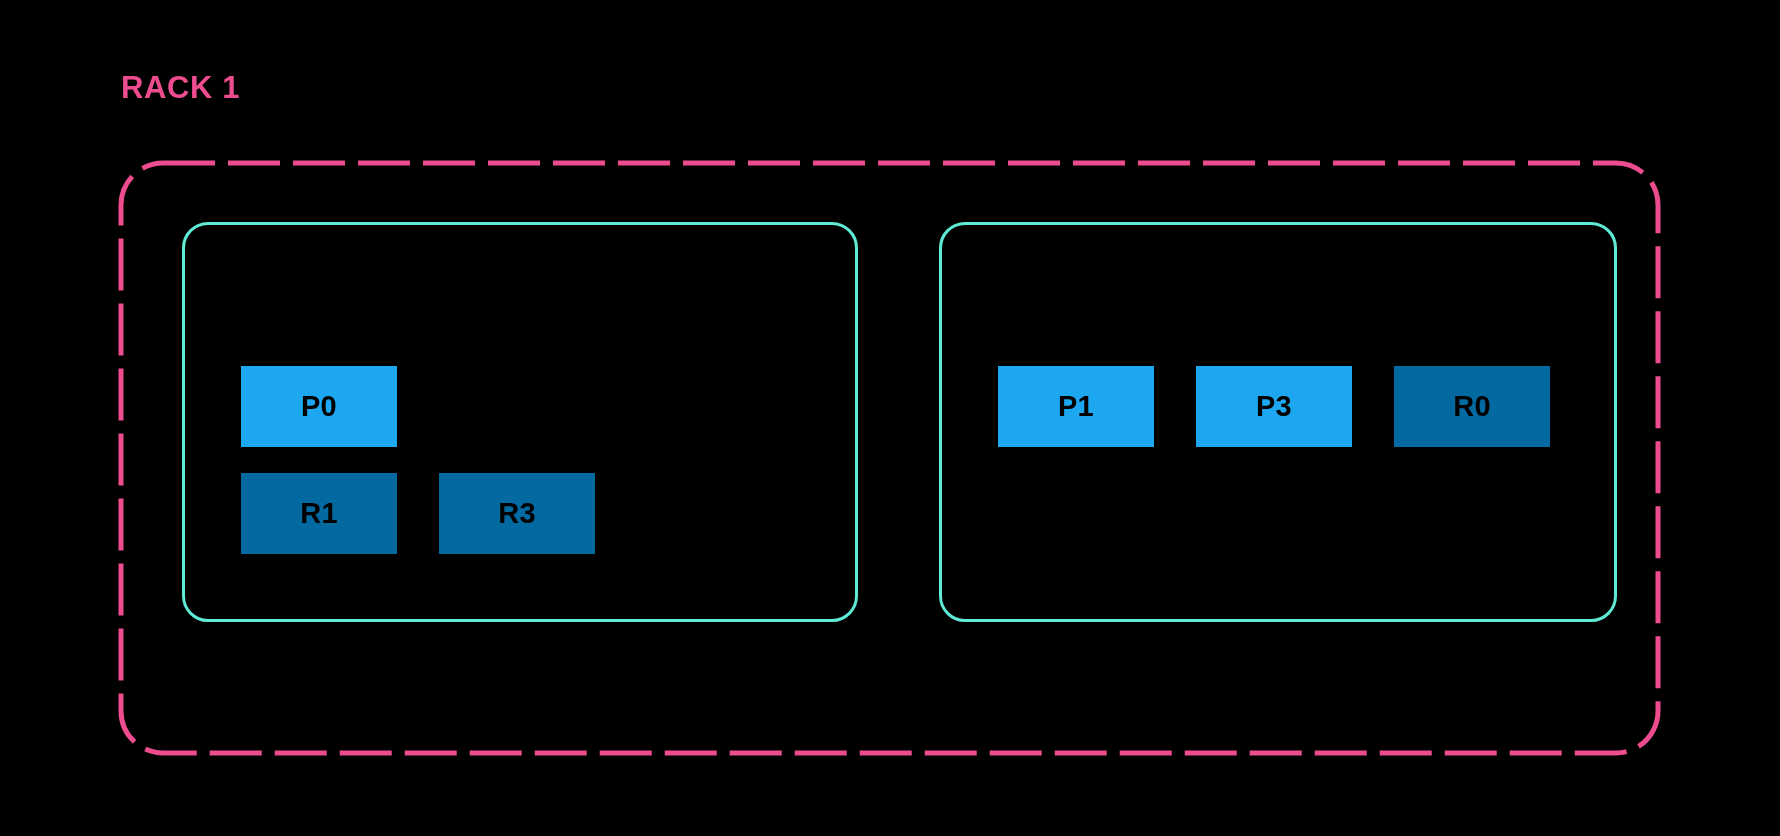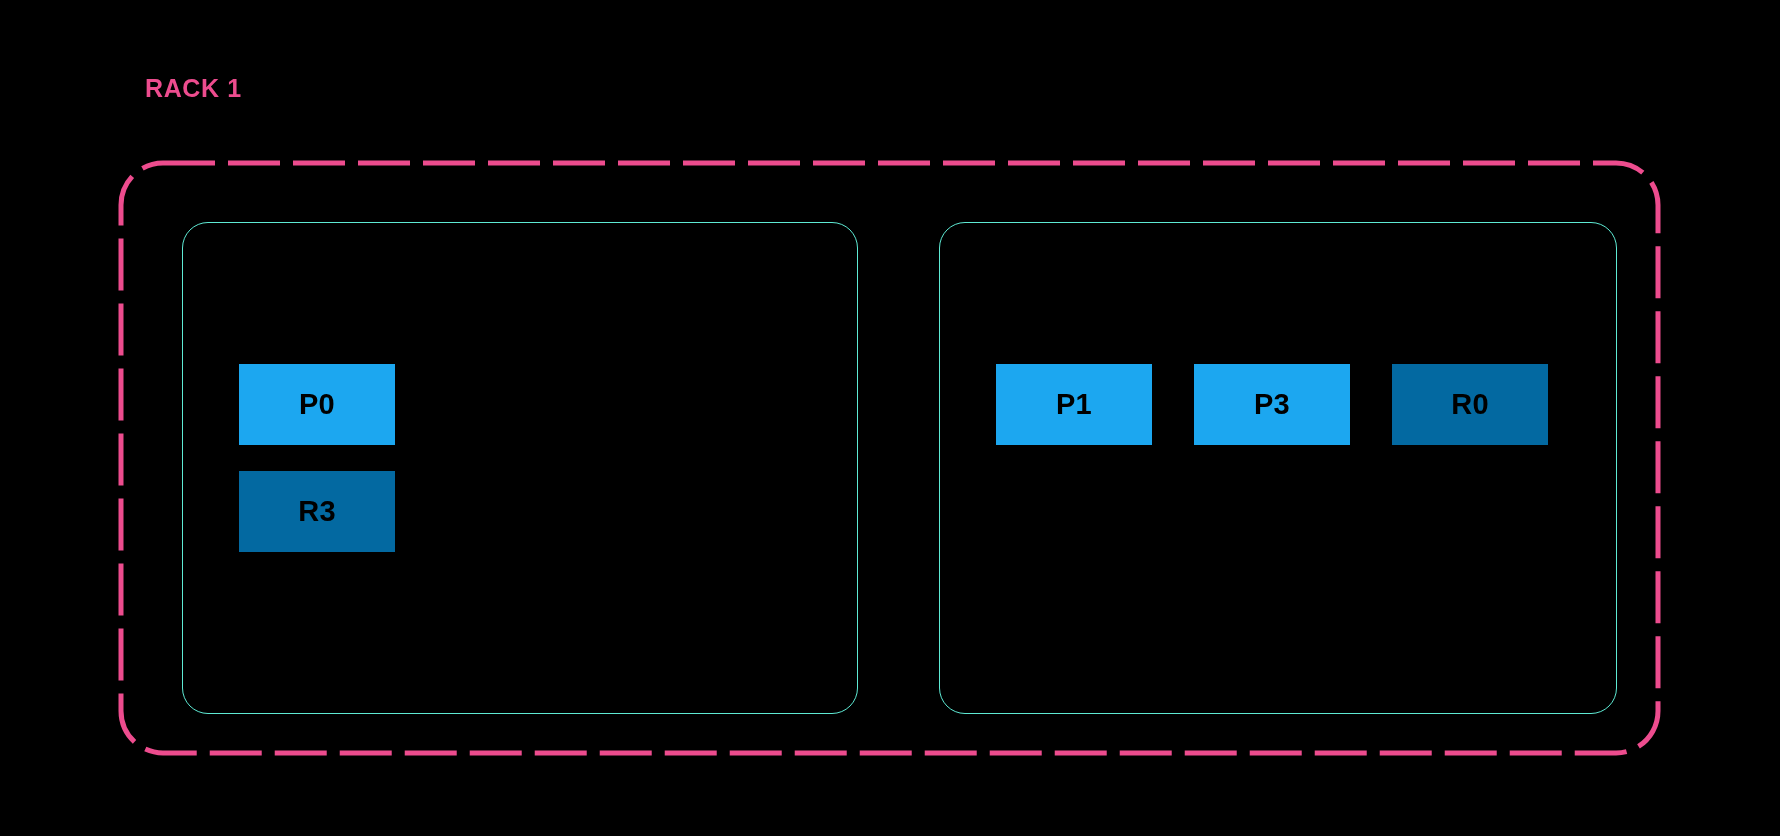--- a/index.html
+++ b/index.html
@@ -16,27 +16,26 @@
     height: 836px;
     background: #000000;
     overflow: hidden;
   }
 
   
   .rack-label {
     position: absolute;
     left: 121px;
     top: 73px;
-    font-size: 25px;
+    font-size: 31px;
     font-weight: bold;
     letter-spacing: 0.6px;
     color: #ED4C8E;
     line-height: 30px;
     white-space: nowrap;
-    margin-left: 24px;
   }
 
   
   .rack-boundary {
     position: absolute;
     left: 121px;
     top: 163px;
     width: 1537px;
     height: 590px;
     border-radius: 42px;
@@ -47,23 +46,23 @@
     position: absolute;
     left: -4px;
     top: -4px;
     overflow: visible;
   }
 
   
   .node-panel {
     position: absolute;
     top: 222px;
-    height: 492px;
+    height: 400px;
     box-sizing: border-box;
-    border: 1px solid #5eead4;
+    border: 3px solid #5eead4;
     border-radius: 26px;
     background: #000000;
   }
   .node-panel.left  { left: 182px; width: 676px; }
   .node-panel.right { left: 922px; width: 678px; margin-left: 17px; }
 
   
   .unit-rows {
     position: absolute;
     left: 56px;
@@ -108,20 +107,21 @@
       <rect x="4" y="4" width="1537" height="590" rx="42" ry="42" fill="none" stroke="#ED4C8E" stroke-width="5" stroke-dasharray="52 13" stroke-linecap="butt"></rect>
     </svg>
   </div>
 
   <div class="node-panel left">
     <div class="unit-rows">
       <div class="unit-row">
         <div class="unit primary">P0</div>
       </div>
       <div class="unit-row">
+        <div class="unit replica">R1</div>
         <div class="unit replica">R3</div>
       </div>
     </div>
   </div>
 
   <div class="node-panel right">
     <div class="unit-rows">
       <div class="unit-row">
         <div class="unit primary">P1</div>
         <div class="unit primary">P3</div>

